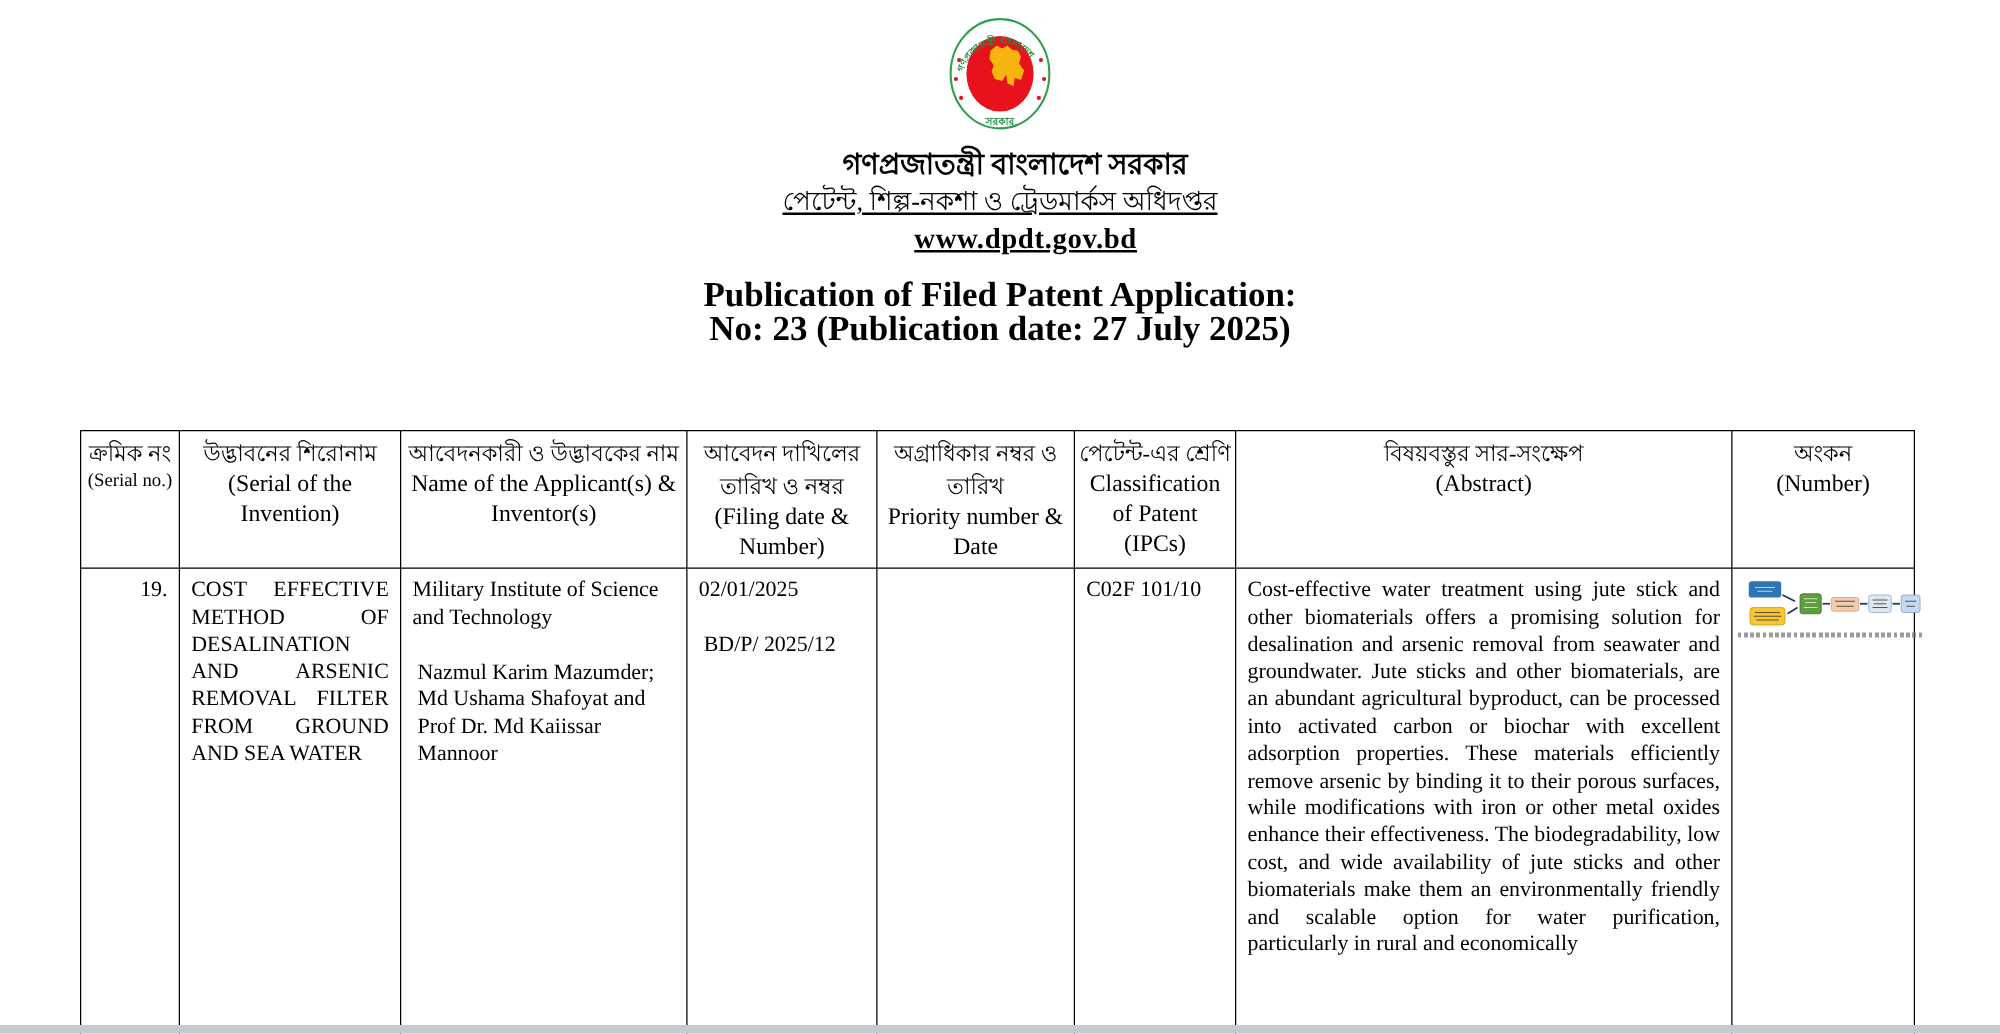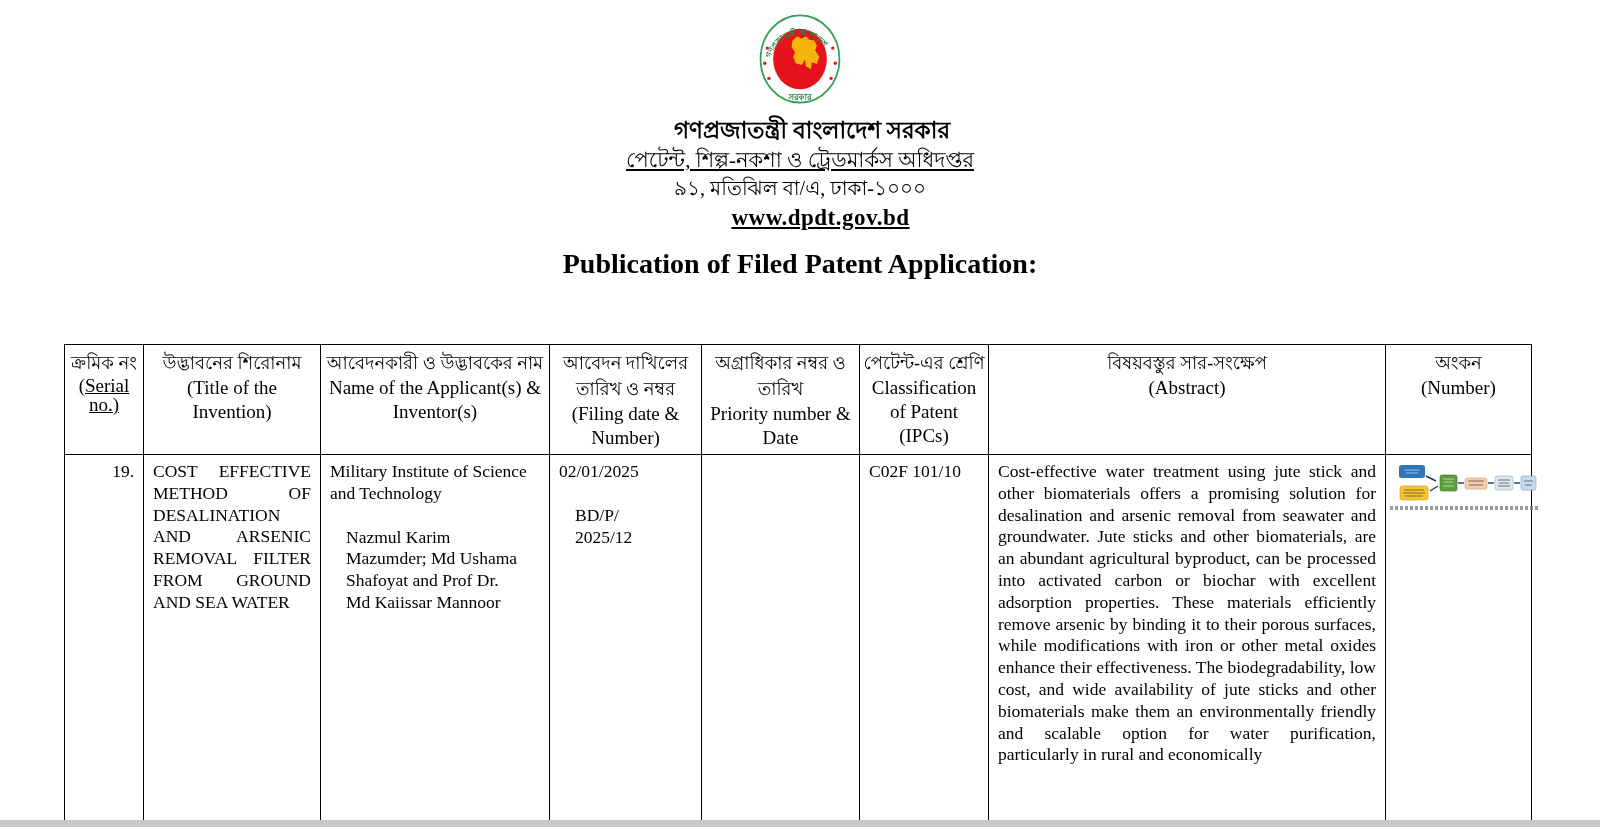--- a/index.html
+++ b/index.html
@@ -26,29 +26,29 @@
 
   
   table.patents {
     position:absolute; top:344px; left:64px;
     width:1467px; border-collapse:collapse; table-layout:fixed;
   }
   table.patents th, table.patents td { border:1.7px solid #000; vertical-align:top; }
   th { font-weight:normal; text-align:center; padding:5px 3px 4px; }
   .th-bn { font-size:18px; line-height:26px; }
   .th-en { font-size:19px; line-height:24px; }
-  .th-en.small { font-size:19px; line-height:19px;text-decoration:underline; }
+  .th-en.small { font-size:15px; line-height:19px; }
   tr.header-row { height:88px;margin-left:48px; }
   tr.data-row { height:430px; }
   tr.data-row td { padding:6px 9px; font-size:17.5px; line-height:21.8px; }
   td.cell-serial { text-align:right; padding-right:7px; }
   td.cell-title { text-align:justify; }
   td.cell-abstract { text-align:justify; }
   .para-gap { margin:0 0 22px 0; }
-  .para { margin:16px; }
+  .para { margin:4px; }
 
   
   td.cell-drawing { position:relative; overflow:visible; padding:0; }
   .flowchart { position:absolute; top:9px; left:8px; width:156px; height:40px; overflow:visible; }
   .drawing-caption {
     position:absolute; top:51px; left:4px;
     width:150px; height:4px; opacity:.75;
     background:repeating-linear-gradient(90deg,#7a7a7a 0 3px,transparent 3px 5px);
   }
 
@@ -76,25 +76,25 @@
           <circle cx="8" cy="60" r="2"></circle>
           <circle cx="13" cy="78" r="2"></circle>
         <circle cx="89" cy="42" r="2"></circle>
           <circle cx="92" cy="60" r="2"></circle>
           <circle cx="87" cy="78" r="2"></circle>
       </g>
     </svg>
 
     <div class="org1">গণপ্রজাতন্ত্রী বাংলাদেশ সরকার</div>
     <div class="org2">পেটেন্ট, শিল্প-নকশা ও ট্রেডমার্কস অধিদপ্তর</div>
-    <div class="org4">৯১, মতিঝিল বা/এ, ঢাকা-১০০০</div>
     <div><a class="website" href="#">www.dpdt.gov.bd</a></div>
 
     <div class="pub-title">
       <div>Publication of Filed Patent Application:</div>
+      <div>No: 23 (Publication date: 27 July 2025)</div>
     </div>
   </div>
 
   <table class="patents">
     <colgroup>
       <col style="width:79px">
         <col style="width:177px">
         <col style="width:229px">
         <col style="width:152px">
       <col style="width:158px">
@@ -103,21 +103,21 @@
         <col style="width:146px">
     </colgroup>
     <tbody>
         <tr class="header-row">
       <th>
         <div class="th-bn">ক্রমিক নং</div>
         <div class="th-en small">(Serial no.)</div>
       </th>
       <th>
         <div class="th-bn">উদ্ভাবনের শিরোনাম</div>
-        <div class="th-en">(Title of the Invention)</div>
+        <div class="th-en">(Serial of the Invention)</div>
       </th>
       <th>
         <div class="th-bn">আবেদনকারী ও উদ্ভাবকের নাম</div>
         <div class="th-en">Name of the Applicant(s) &amp; Inventor(s)</div>
       </th>
       <th>
         <div class="th-bn">আবেদন দাখিলের তারিখ ও নম্বর</div>
         <div class="th-en">(Filing date &amp; Number)</div>
       </th>
       <th>

